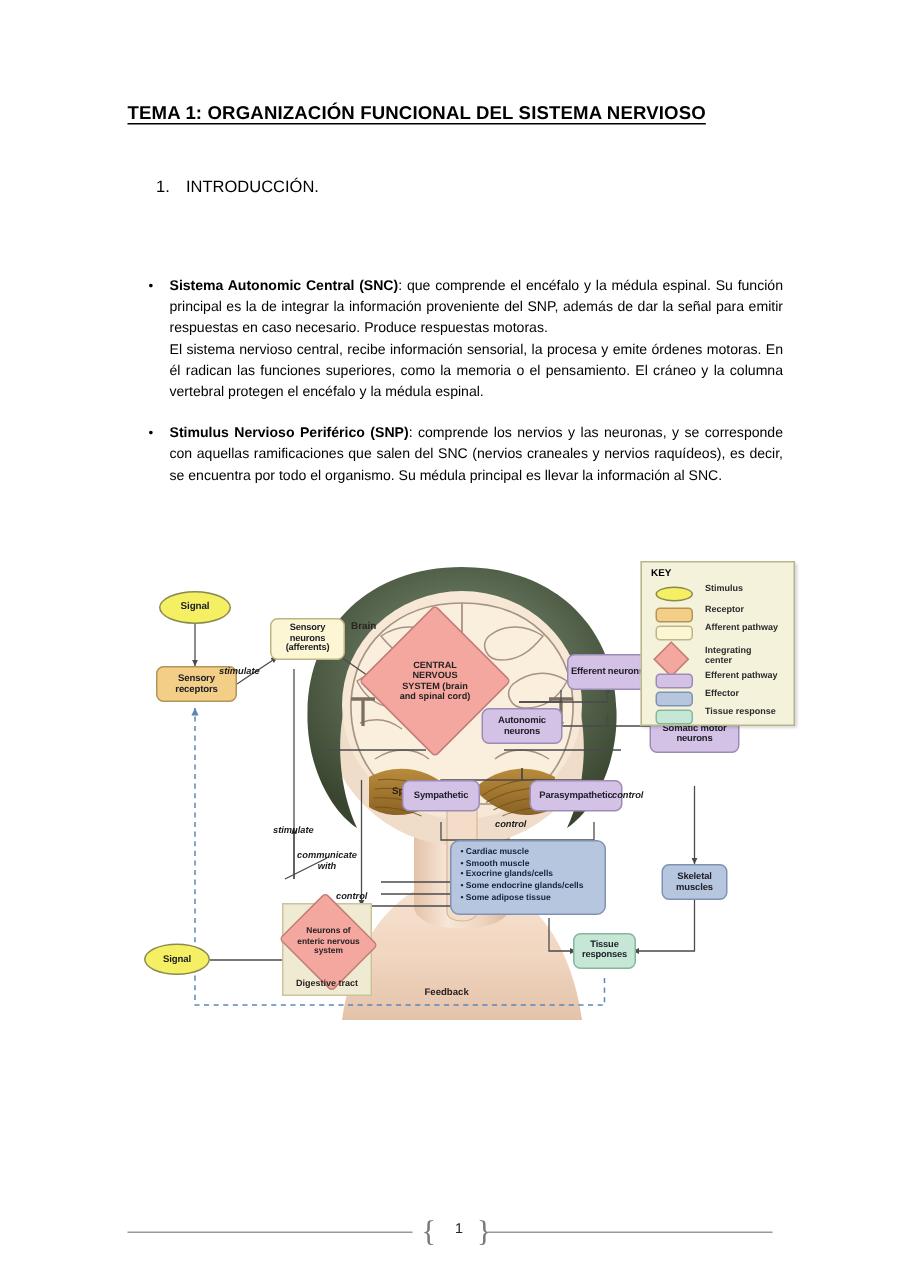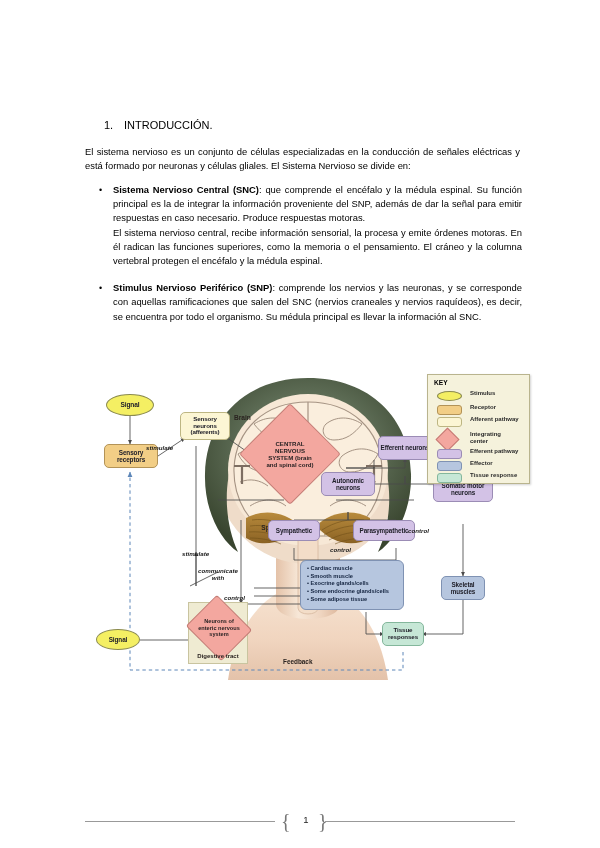--- a/index.html
+++ b/index.html
@@ -111,33 +111,33 @@
   .keytx{position:absolute;left:42px;top:-1px;font-size:6px;font-weight:bold;
          color:#2b2b2b;line-height:1.13;}
   .kd{position:absolute;left:11px;top:1px;width:15px;height:15px;
       background:#F3A79F;border:1px solid #c47d76;transform:rotate(45deg);}
 </style>
 </head>
 <body>
 
 <div class="page">
 
+  <div class="doc-title">TEMA 1: ORGANIZACIÓN FUNCIONAL DEL SISTEMA NERVIOSO</div>
 
   <div class="sec-num">
     <span class="n">1.</span><span>INTRODUCCIÓN.</span>
   </div>
 
-  <div class="intro">El sistema nervioso es un conjunto de células especializadas en la conducción de señales eléctricas y está formado por neuronas y células gliales. El Sistema Nervioso se divide en:</div>
 
   <div class="bullets">
 
     <div class="bullet">
       <div class="bdot">•</div>
       <div class="btxt">
-        <p><b>Sistema Nervioso Central (SNC)</b><span>: que comprende el encéfalo y la médula espinal. Su función principal es la de integrar la información proveniente del SNP, además de dar la señal para emitir respuestas en caso necesario. Produce respuestas motoras.</span></p>
+        <p><b>Sistema Autonomic Central (SNC)</b><span>: que comprende el encéfalo y la médula espinal. Su función principal es la de integrar la información proveniente del SNP, además de dar la señal para emitir respuestas en caso necesario. Produce respuestas motoras.</span></p>
         <p><span>El sistema nervioso central, recibe información sensorial, la procesa y emite órdenes motoras. En él radican las funciones superiores, como la memoria o el pensamiento. El cráneo y la columna vertebral protegen el encéfalo y la médula espinal.</span></p>
       </div>
     </div>
 
     <div class="bullet" style="margin-top:5px;">
       <div class="bdot">•</div>
       <div class="btxt">
         <p><b>Stimulus Nervioso Periférico (SNP)</b><span>: comprende los nervios y las neuronas, y se corresponde con aquellas ramificaciones que salen del SNC (nervios craneales y nervios raquídeos), es decir, se encuentra por todo el organismo. Su médula principal es llevar la información al SNC.</span></p>
       </div>
     </div>

